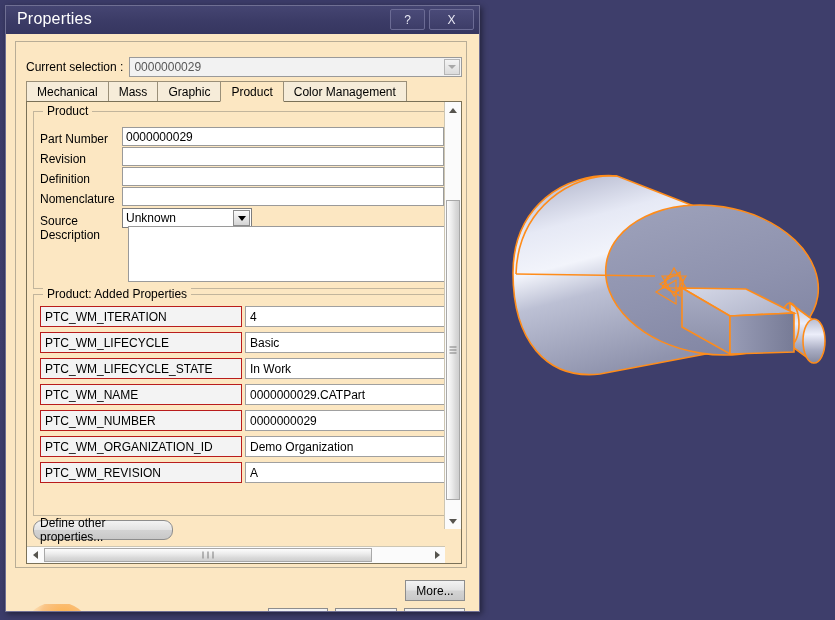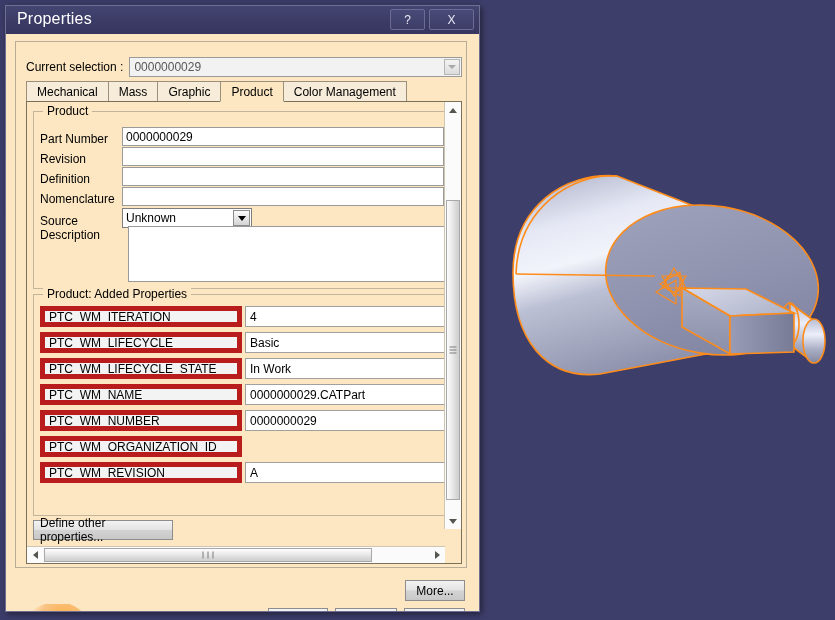--- a/index.html
+++ b/index.html
@@ -270,21 +270,21 @@
     position: absolute;
     left: 6px;
     width: 406px;
     height: 21px;
     display: flex;
     gap: 3px;
   }
   .prop-key {
     width: 202px;
     background: #f3f3f3;
-    border: 5px solid #b91c1c;
+    border: 1px solid #b91c1c;
     box-sizing: border-box;
     display: flex;
     align-items: center;
     padding-left: 4px;
     font-size: 12px;
     color: #000;
     overflow: hidden;
     white-space: nowrap;
   }
   .prop-val {
@@ -311,20 +311,21 @@
     align-items: center;
     justify-content: center;
     cursor: pointer;
   }
   #btn-define {
     position: absolute;
     left: 6px; top: 418px;
     width: 140px; height: 20px;
     justify-content: flex-start;
     padding-left: 6px;
+    border-radius: 9px;
   }
 
   
   .vscroll {
     position: absolute;
     right: 0; top: 0;
     width: 17px; height: 427px;
     background: #fbfbfb;
     border-left: 1px solid #cdc6b3;
     box-sizing: border-box;
@@ -545,20 +546,21 @@
               <div class="prop-row" style="top:89px;">
                 <span class="prop-key">PTC_WM_NAME</span>
                 <span class="prop-val">0000000029.CATPart</span>
               </div>
               <div class="prop-row" style="top:115px;">
                 <span class="prop-key">PTC_WM_NUMBER</span>
                 <span class="prop-val">0000000029</span>
               </div>
               <div class="prop-row" style="top:141px;">
                 <span class="prop-key">PTC_WM_ORGANIZATION_ID</span>
+                <span class="prop-val">Demo Organization</span>
               </div>
               <div class="prop-row" style="top:167px;">
                 <span class="prop-key">PTC_WM_REVISION</span>
                 <span class="prop-val">A</span>
               </div>
             </div>
 
             <div class="btn" id="btn-define">Define other properties...</div>
           </div>
 

